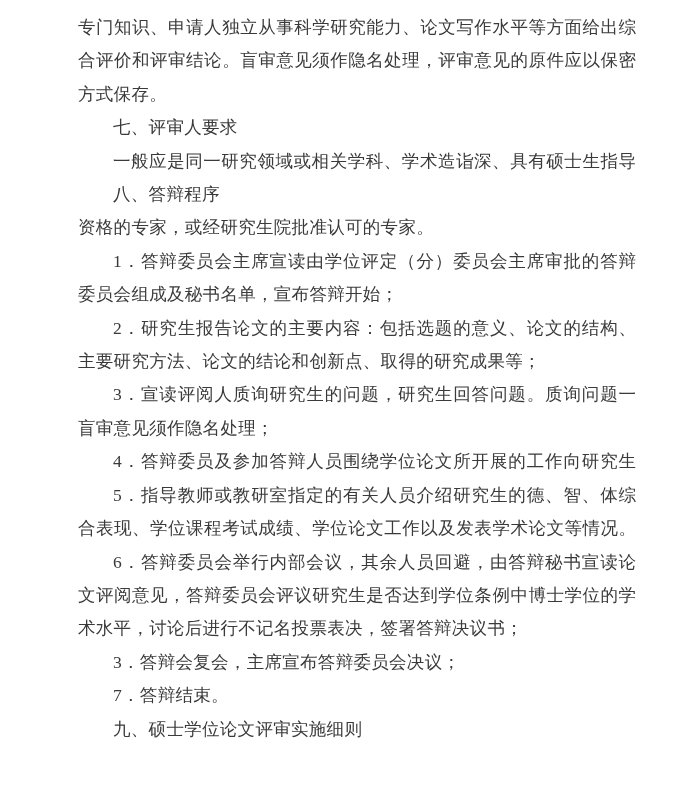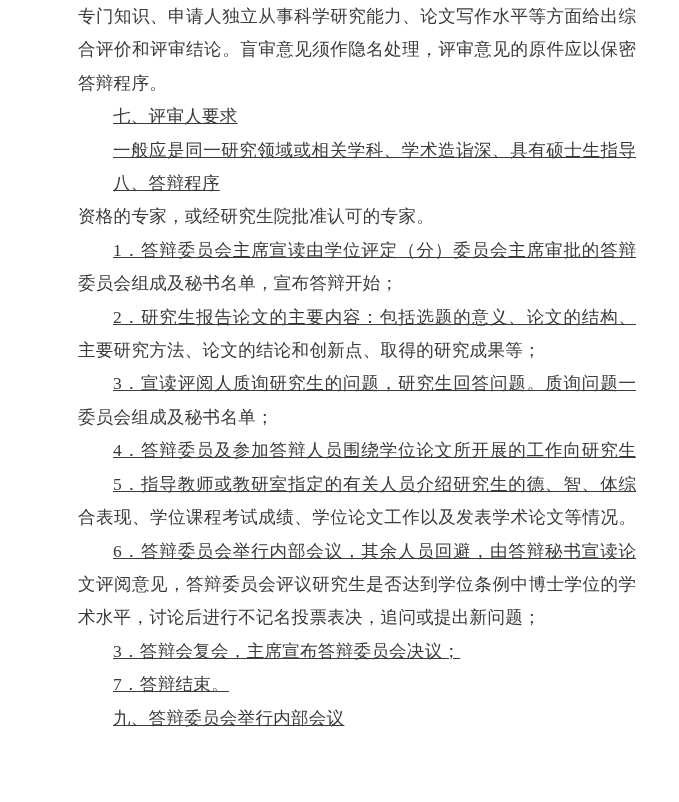--- a/index.html
+++ b/index.html
@@ -9,62 +9,61 @@
   body {
     width: 679px;
     height: 802px;
     background: #ffffff;
     overflow: hidden;
   }
   .page {
     box-sizing: border-box;
     width: 679px;
     height: 802px;
-    padding: 0 43px 0 78px;
+    padding: 11px 43px 0 78px;
     background: #ffffff;
     font-family: "Liberation Serif", "DejaVu Serif", serif;
     font-size: 17.5px;
     color: #3a3a3a;
   }
   .line {
     height: 33.42px;
     line-height: 33.42px;
     white-space: nowrap;
     text-align: justify;
     text-align-last: left;
     letter-spacing: 0.3px;
   }
   .line.full {
     text-align-last: justify;
     letter-spacing: normal;
   }
   .line.indent {
     text-indent: 2em;
-    text-decoration: underline;
   }
 </style>
 </head>
 <body>
 
 <div class="page">
   <div class="line full">专门知识、申请人独立从事科学研究能力、论文写作水平等方面给出综</div>
   <div class="line full">合评价和评审结论。盲审意见须作隐名处理，评审意见的原件应以保密</div>
-  <div class="line">答辩程序。</div>
+  <div class="line">方式保存。</div>
   <div class="line indent">七、评审人要求</div>
   <div class="line indent full">一般应是同一研究领域或相关学科、学术造诣深、具有硕士生指导</div>
   <div class="line indent">八、答辩程序</div>
   <div class="line">资格的专家，或经研究生院批准认可的专家。</div>
   <div class="line indent full">1．答辩委员会主席宣读由学位评定（分）委员会主席审批的答辩</div>
   <div class="line">委员会组成及秘书名单，宣布答辩开始；</div>
   <div class="line indent full">2．研究生报告论文的主要内容：包括选题的意义、论文的结构、</div>
   <div class="line">主要研究方法、论文的结论和创新点、取得的研究成果等；</div>
   <div class="line indent full">3．宣读评阅人质询研究生的问题，研究生回答问题。质询问题一</div>
-  <div class="line">委员会组成及秘书名单；</div>
+  <div class="line">盲审意见须作隐名处理；</div>
   <div class="line indent full">4．答辩委员及参加答辩人员围绕学位论文所开展的工作向研究生</div>
   <div class="line indent full">5．指导教师或教研室指定的有关人员介绍研究生的德、智、体综</div>
   <div class="line full">合表现、学位课程考试成绩、学位论文工作以及发表学术论文等情况。</div>
   <div class="line indent full">6．答辩委员会举行内部会议，其余人员回避，由答辩秘书宣读论</div>
   <div class="line full">文评阅意见，答辩委员会评议研究生是否达到学位条例中博士学位的学</div>
-  <div class="line">术水平，讨论后进行不记名投票表决，追问或提出新问题；</div>
+  <div class="line">术水平，讨论后进行不记名投票表决，签署答辩决议书；</div>
   <div class="line indent">3．答辩会复会，主席宣布答辩委员会决议；</div>
   <div class="line indent">7．答辩结束。</div>
-  <div class="line indent">九、答辩委员会举行内部会议</div>
+  <div class="line indent">九、硕士学位论文评审实施细则</div>
 </div>
 
 </body></html>

